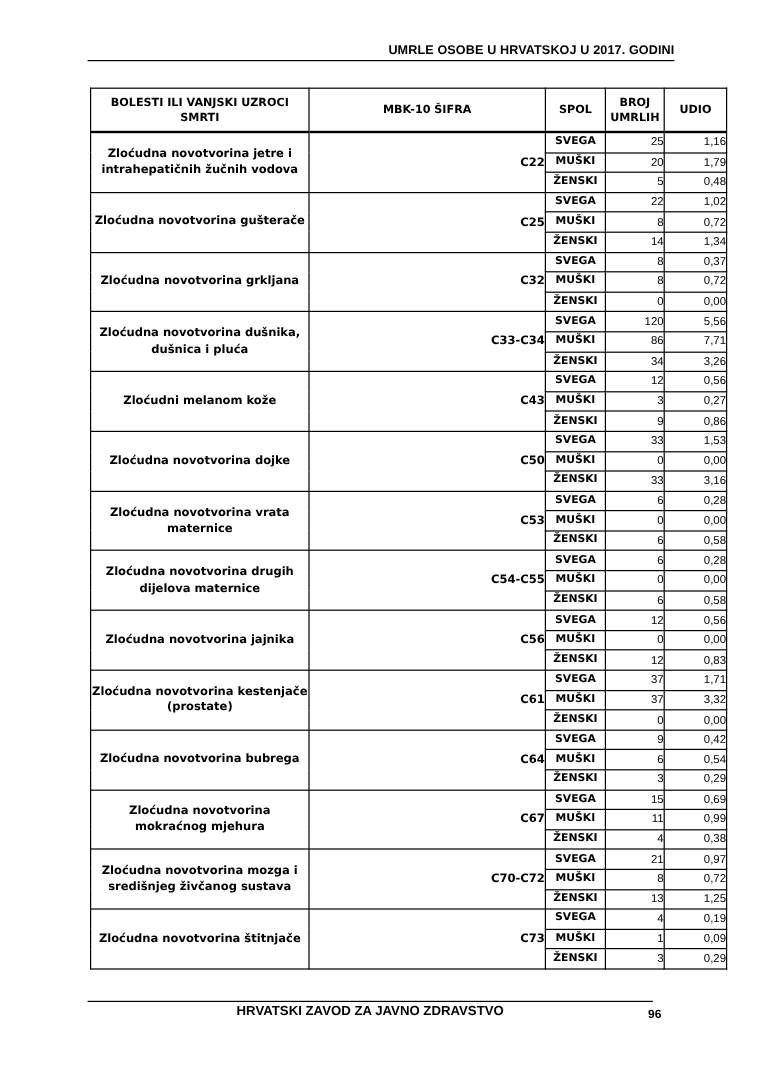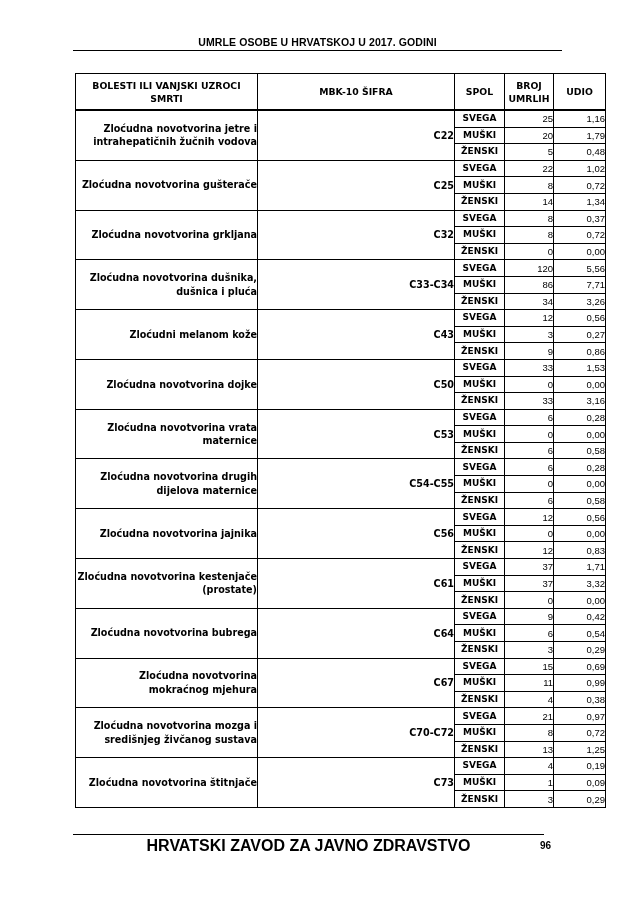--- a/index.html
+++ b/index.html
@@ -1,29 +1,29 @@
 <!DOCTYPE html>
 <html><head>
 <meta charset="utf-8">
 <style>
   html, body { margin:0; padding:0; background:#ffffff; }
   body { width:636px; height:900px; position:relative; overflow:hidden; font-family:"Liberation Sans", sans-serif; color:#000; }
-  .page-header { position:absolute; left:73px; top:36px; width:489px; text-align:center; font-family:"Liberation Sans", sans-serif; font-weight:bold; font-size:10.5px; letter-spacing:0.1px; }
+  .page-header { position:absolute; left:73px; top:36px; width:489px; text-align:right; font-family:"Liberation Sans", sans-serif; font-weight:bold; font-size:10.5px; letter-spacing:0.1px; }
   .header-rule { position:absolute; left:73px; top:50px; width:489px; height:0; border-top:1px solid #000; }
   table.data { position:absolute; left:75px; top:73px; border-collapse:collapse; table-layout:fixed; width:530px; font-family:"DejaVu Sans", sans-serif; }
   table.data th, table.data td { border:1px solid #000; padding:0; }
   table.data { border:1.5px solid #000; }
   col.c1 { width:182px; } col.c2 { width:197px; } col.c3 { width:50px; } col.c4 { width:49px; } col.c5 { width:52px; }
   th { height:35px; font-weight:bold; font-size:9.3px; line-height:13px; text-align:center; vertical-align:middle; border-bottom:2px solid #000 !important; }
-  td.cause { font-weight:bold; font-size:9.6px; line-height:13.5px; text-align:right; vertical-align:middle; padding:0 4px; }
+  td.cause { font-weight:bold; font-size:9.6px; line-height:13.5px; text-align:center; vertical-align:middle; padding:0 4px; }
   td.code { font-weight:bold; font-size:9.6px; text-align:right; vertical-align:middle; }
   td.sex { font-weight:bold; font-size:9px; text-align:center; padding-left:3px; height:15.6px; line-height:15px; }
   td.num { font-family:"Liberation Sans", sans-serif; font-size:9.5px; text-align:right; padding-right:4px; height:15.6px; line-height:15px; }
   .footer-rule { position:absolute; left:73px; top:834px; width:471px; height:0; border-top:1px solid #000; }
-  .footer-text { position:absolute; left:73px; top:837px; width:471px; text-align:center; font-weight:bold; font-size:16px; }
+  .footer-text { position:absolute; left:73px; top:837px; width:471px; text-align:center; font-weight:bold; font-size:11px; }
   .page-num { position:absolute; left:540px; top:840px; font-weight:bold; font-size:10px; }
 </style>
 </head>
 <body>
 
 <div class="page-header">UMRLE OSOBE U HRVATSKOJ U 2017. GODINI</div>
 <div class="header-rule"></div>
 
 <table class="data">
   <colgroup>

